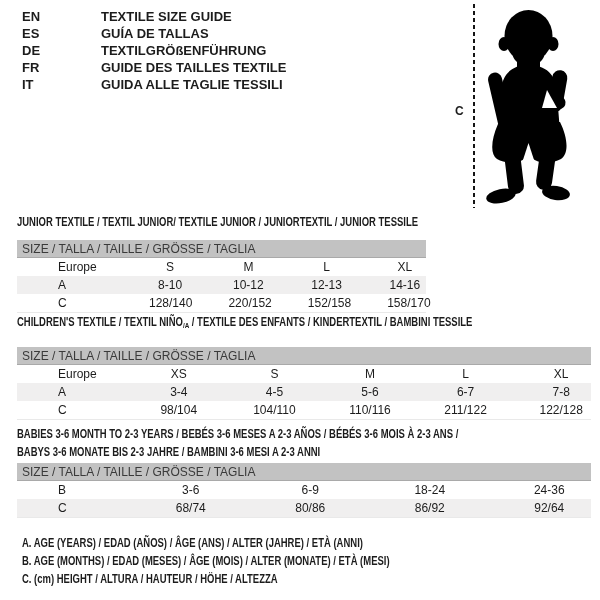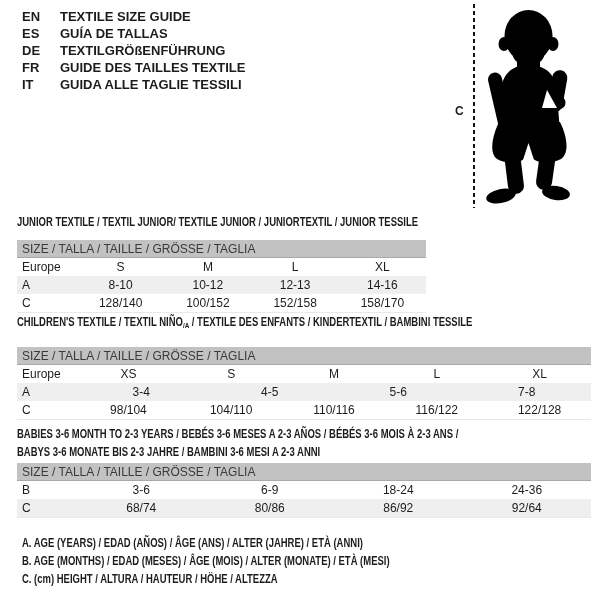--- a/index.html
+++ b/index.html
@@ -4,21 +4,21 @@
 <style>
   html,body{margin:0;padding:0;background:#fff;}
   body{width:600px;height:600px;font-family:"Liberation Sans",sans-serif;color:var(--ink,#1c1c1c);}
   .canvas{position:relative;width:600px;height:600px;overflow:hidden;background:#fff;}
   .abs{position:absolute;}
 
   
   .lang-block{left:22px;top:8px;font-weight:700;font-size:13px;}
   .lang-row{display:flex;height:17px;line-height:17px;}
   .lang-code{width:38px;}
-  .lang-label{white-space:nowrap;}
+  .lang-label{white-space:nowrap;margin-left:41px;}
 
   
   .cond{transform:scaleX(.79);transform-origin:0 0;white-space:nowrap;}
 
   
   .dash-line{left:473px;top:4px;width:2px;height:204px;
     background:repeating-linear-gradient(to bottom,#141414 0 4px,transparent 4px 7px);}
   .c-label{left:455px;top:104px;font-weight:700;font-size:12px;}
   .fig-svg{left:480px;top:6px;}
 
@@ -28,21 +28,21 @@
   .two-line{line-height:18px;}
 
   
   .tbl{box-sizing:border-box;}
   .tbl-head{height:18px;line-height:18px;background:var(--header-bar,#c2c2c2);
     color:#3a3a3a;padding-left:5px;font-size:12px;border-bottom:1px solid #a9a9a9;
     box-sizing:border-box;white-space:nowrap;overflow:hidden;}
   .trow{display:flex;height:18px;line-height:18px;font-size:12px;}
   .trow.alt{background:var(--row-alt,#f0efef);}
   .tbl{border-bottom:1px solid #e9e9e9;}
-  .cell{flex:1;text-align:center;white-space:nowrap;}
+  .cell{flex:1;text-align:center;white-space:nowrap;margin-left:36px;}
   .cell.lbl{flex:0 0 55px;text-align:left;padding-left:5px;}
 
   .t-junior{left:17px;top:216px;}
   .tbl-junior{left:17px;top:240px;width:409px;}
   .t-children{left:17px;top:316px;}
   .tbl-children{left:17px;top:347px;width:574px;}
   .t-babies{left:17px;top:425px;}
   .tbl-babies{left:17px;top:463px;width:574px;}
 
   
@@ -114,21 +114,21 @@
     <div class="trow alt">
       <span class="cell lbl">A</span>
       <span class="cell">8-10</span>
       <span class="cell">10-12</span>
       <span class="cell">12-13</span>
       <span class="cell">14-16</span>
     </div>
     <div class="trow">
       <span class="cell lbl">C</span>
       <span class="cell">128/140</span>
-      <span class="cell">100/152</span>
+      <span class="cell">220/152</span>
       <span class="cell">152/158</span>
       <span class="cell">158/170</span>
     </div>
   </div>
 
   <div class="abs sec-title cond t-children">
     <span>CHILDREN'S TEXTILE / TEXTIL NIÑO</span><span class="sub">/A</span><span> / TEXTILE DES ENFANTS / KINDERTEXTIL / BAMBINI TESSILE</span>
   </div>
   <div class="abs tbl tbl-children">
     <div class="tbl-head">SIZE / TALLA / TAILLE / GRÖSSE / TAGLIA</div>
@@ -138,28 +138,29 @@
       <span class="cell">S</span>
       <span class="cell">M</span>
       <span class="cell">L</span>
       <span class="cell">XL</span>
     </div>
     <div class="trow alt">
       <span class="cell lbl">A</span>
       <span class="cell">3-4</span>
       <span class="cell">4-5</span>
       <span class="cell">5-6</span>
+      <span class="cell">6-7</span>
       <span class="cell">7-8</span>
     </div>
     <div class="trow">
       <span class="cell lbl">C</span>
       <span class="cell">98/104</span>
       <span class="cell">104/110</span>
       <span class="cell">110/116</span>
-      <span class="cell">116/122</span>
+      <span class="cell">211/122</span>
       <span class="cell">122/128</span>
     </div>
   </div>
 
   <div class="abs sec-title cond two-line t-babies">
     <div>BABIES 3-6 MONTH TO 2-3 YEARS / BEBÉS 3-6 MESES A 2-3 AÑOS / BÉBÉS 3-6 MOIS À 2-3 ANS /</div>
     <div>BABYS 3-6 MONATE BIS 2-3 JAHRE / BAMBINI 3-6 MESI A 2-3 ANNI</div>
   </div>
   <div class="abs tbl tbl-babies">
     <div class="tbl-head">SIZE / TALLA / TAILLE / GRÖSSE / TAGLIA</div>

